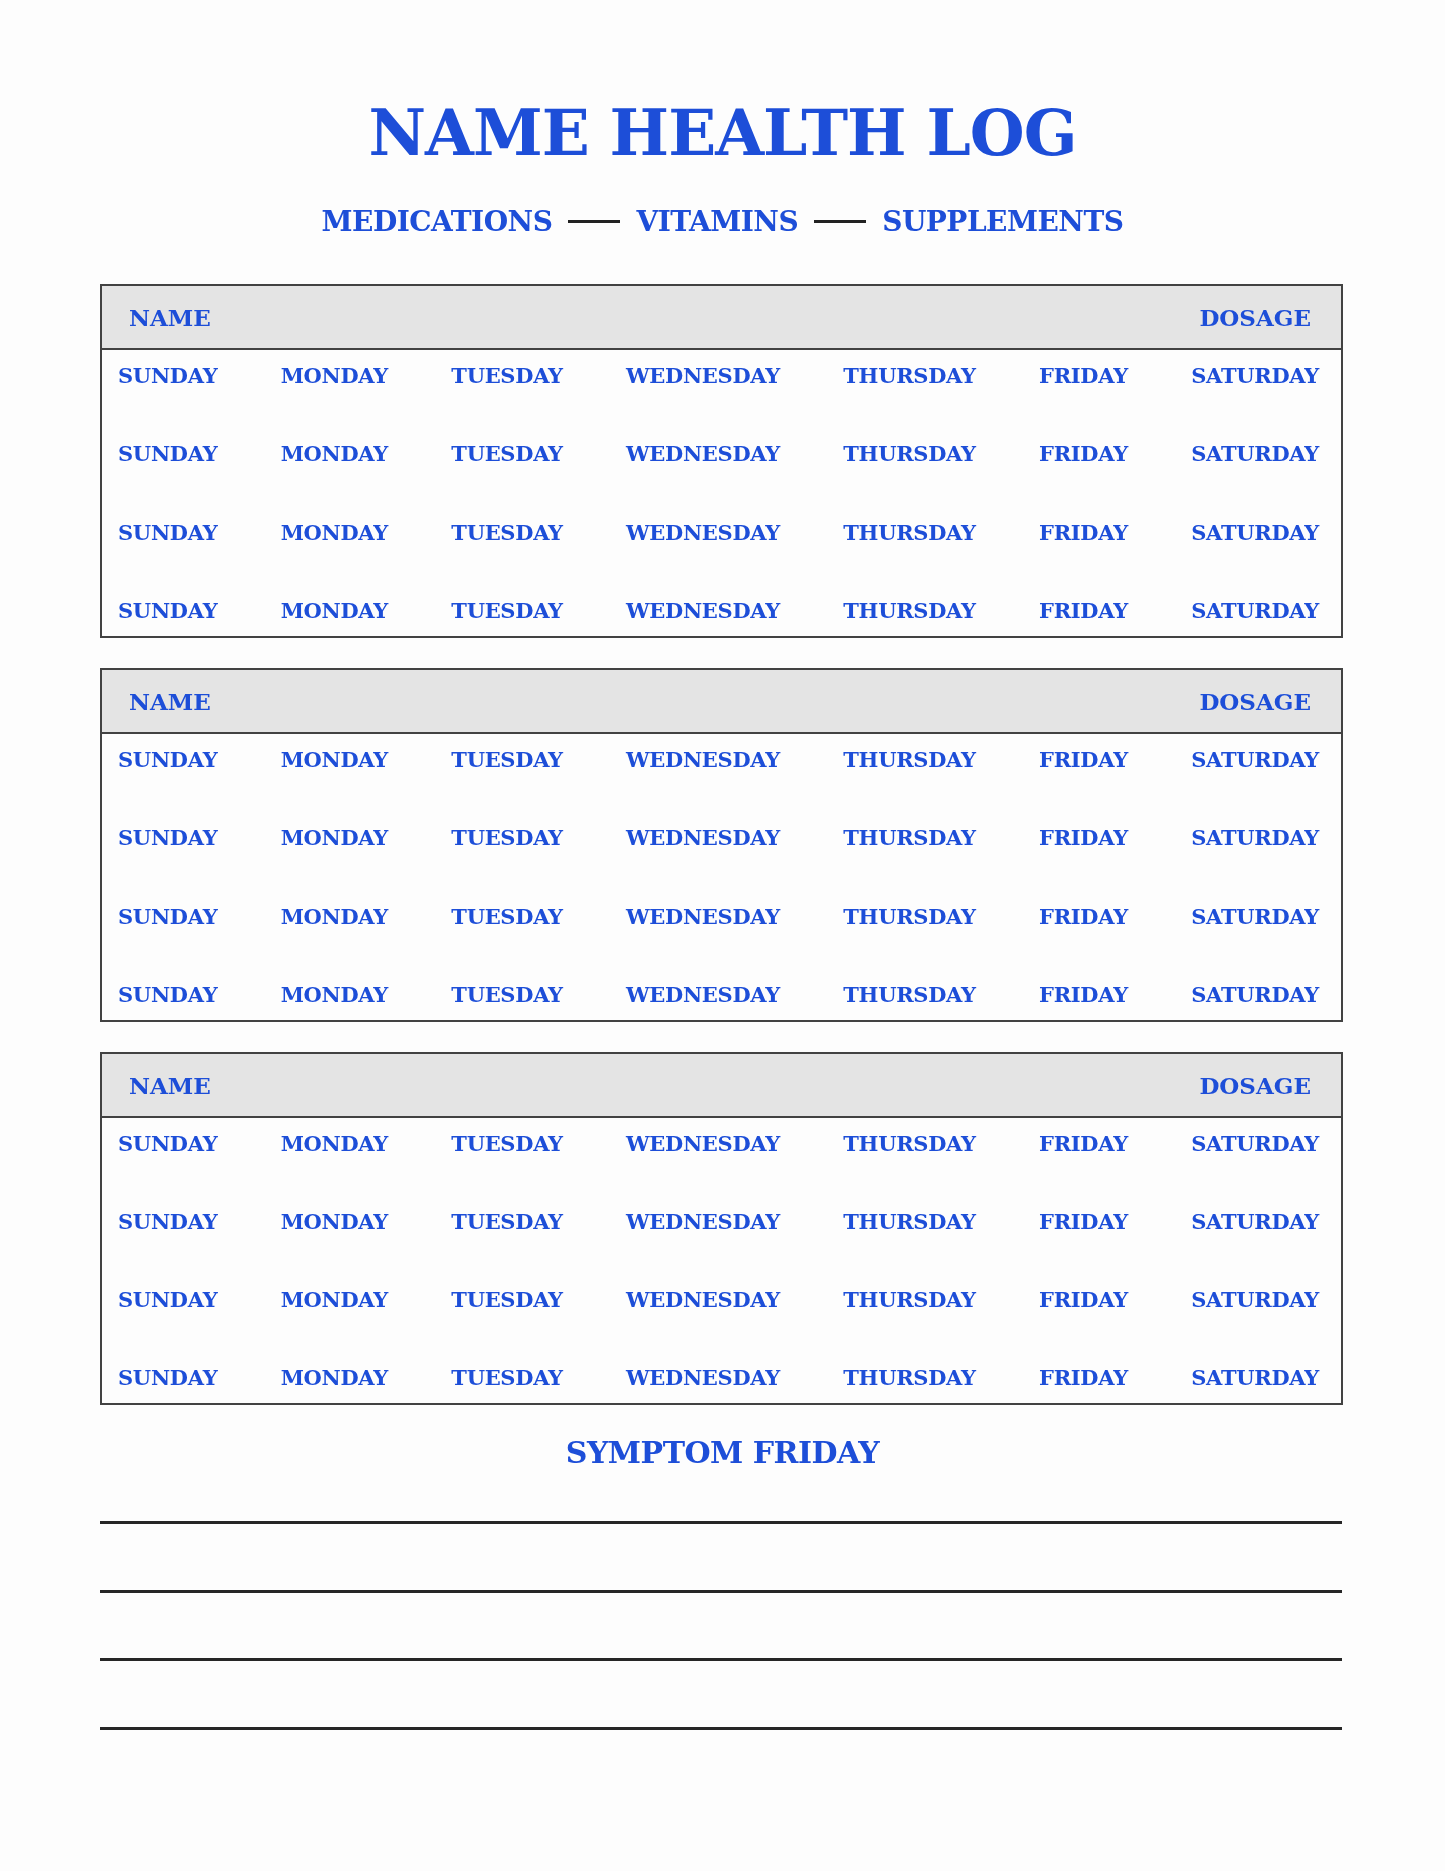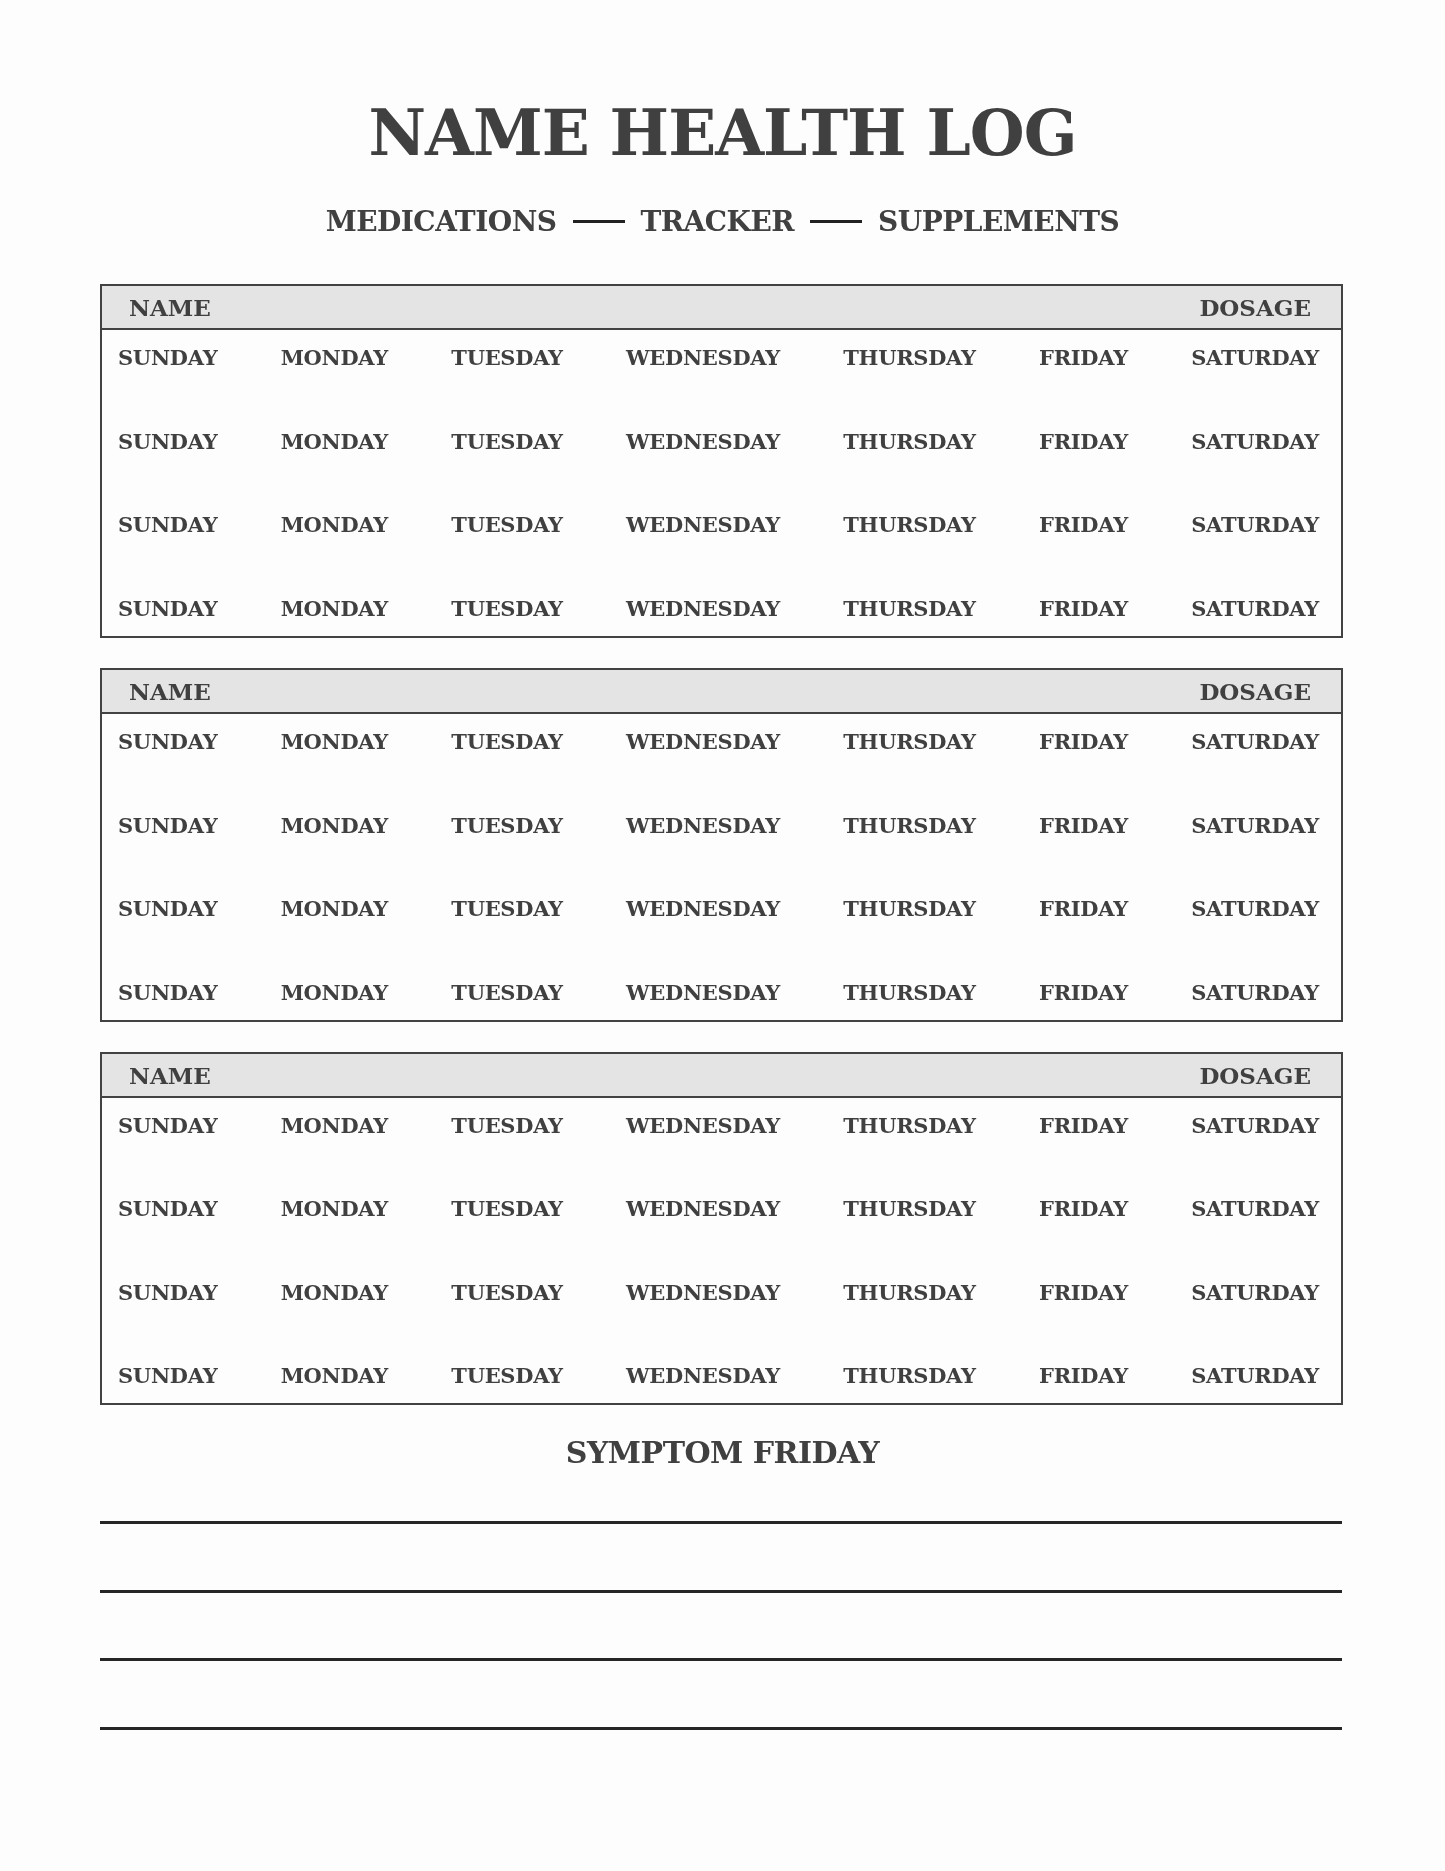--- a/index.html
+++ b/index.html
@@ -3,21 +3,21 @@
 <meta charset="utf-8">
 <style>
   * { margin: 0; padding: 0; box-sizing: border-box; }
   html, body { background: #ffffff; }
   .page {
     position: relative;
     width: 1445px;
     height: 1871px;
     background: #fdfdfd;
     font-family: "DejaVu Serif", "Liberation Serif", serif;
-    color: #404040;
+    color: #1d4ed8;
     overflow: hidden;
     padding-left: 40px;
   }
 
   
   .title {
     position: absolute;
     top: 102px;
     left: 0;
     width: 100%;
@@ -54,21 +54,21 @@
   .med-table {
     position: absolute;
     left: 100px;
     width: 1243px;
     border: 2px solid #424242;
     background: #fdfdfd;
     display: flex;
     flex-direction: column;
   }
   .med-table .thead {
-    height: 44px;
+    height: 64px;
     background: #e4e4e4;
     border-bottom: 2px solid #424242;
     display: flex;
     align-items: center;
     justify-content: space-between;
     padding: 0 30px 0 27px;
     font-size: 23px;
     font-weight: 700;
   }
   .med-table .tbody {
@@ -111,21 +111,21 @@
 </head>
 <body>
 
 <div class="page">
 
   <div class="title">NAME HEALTH LOG</div>
 
   <div class="subtitle">
     <span>MEDICATIONS</span>
     <span class="dash"></span>
-    <span>TRACKER</span>
+    <span>VITAMINS</span>
     <span class="dash"></span>
     <span>SUPPLEMENTS</span>
   </div>
 
   <section class="med-table" style="top:284px; height:354px;">
     <div class="thead">
       <span>NAME</span>
       <span>DOSAGE</span>
     </div>
     <div class="tbody">

